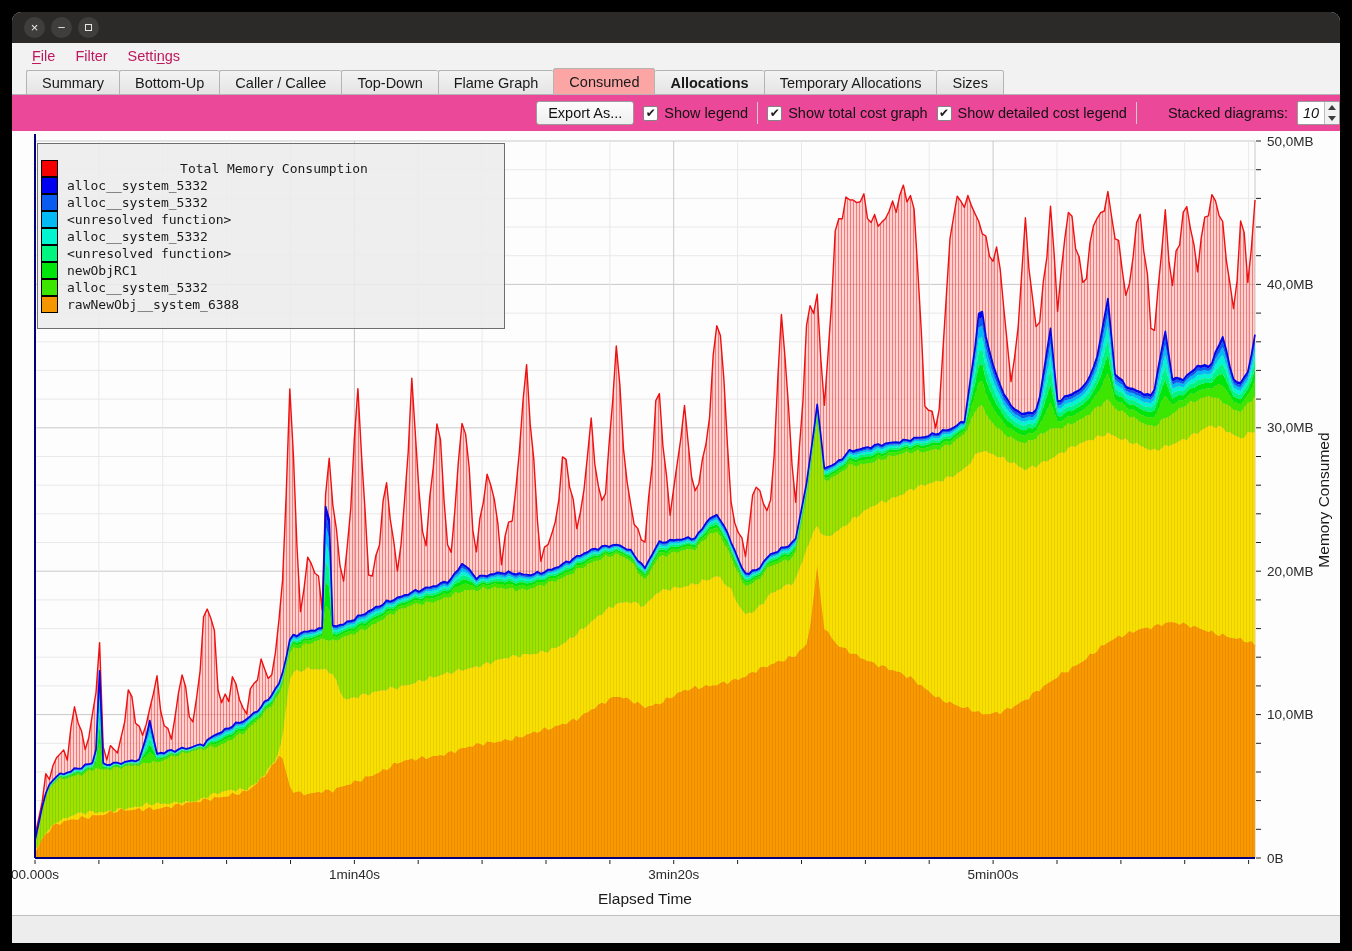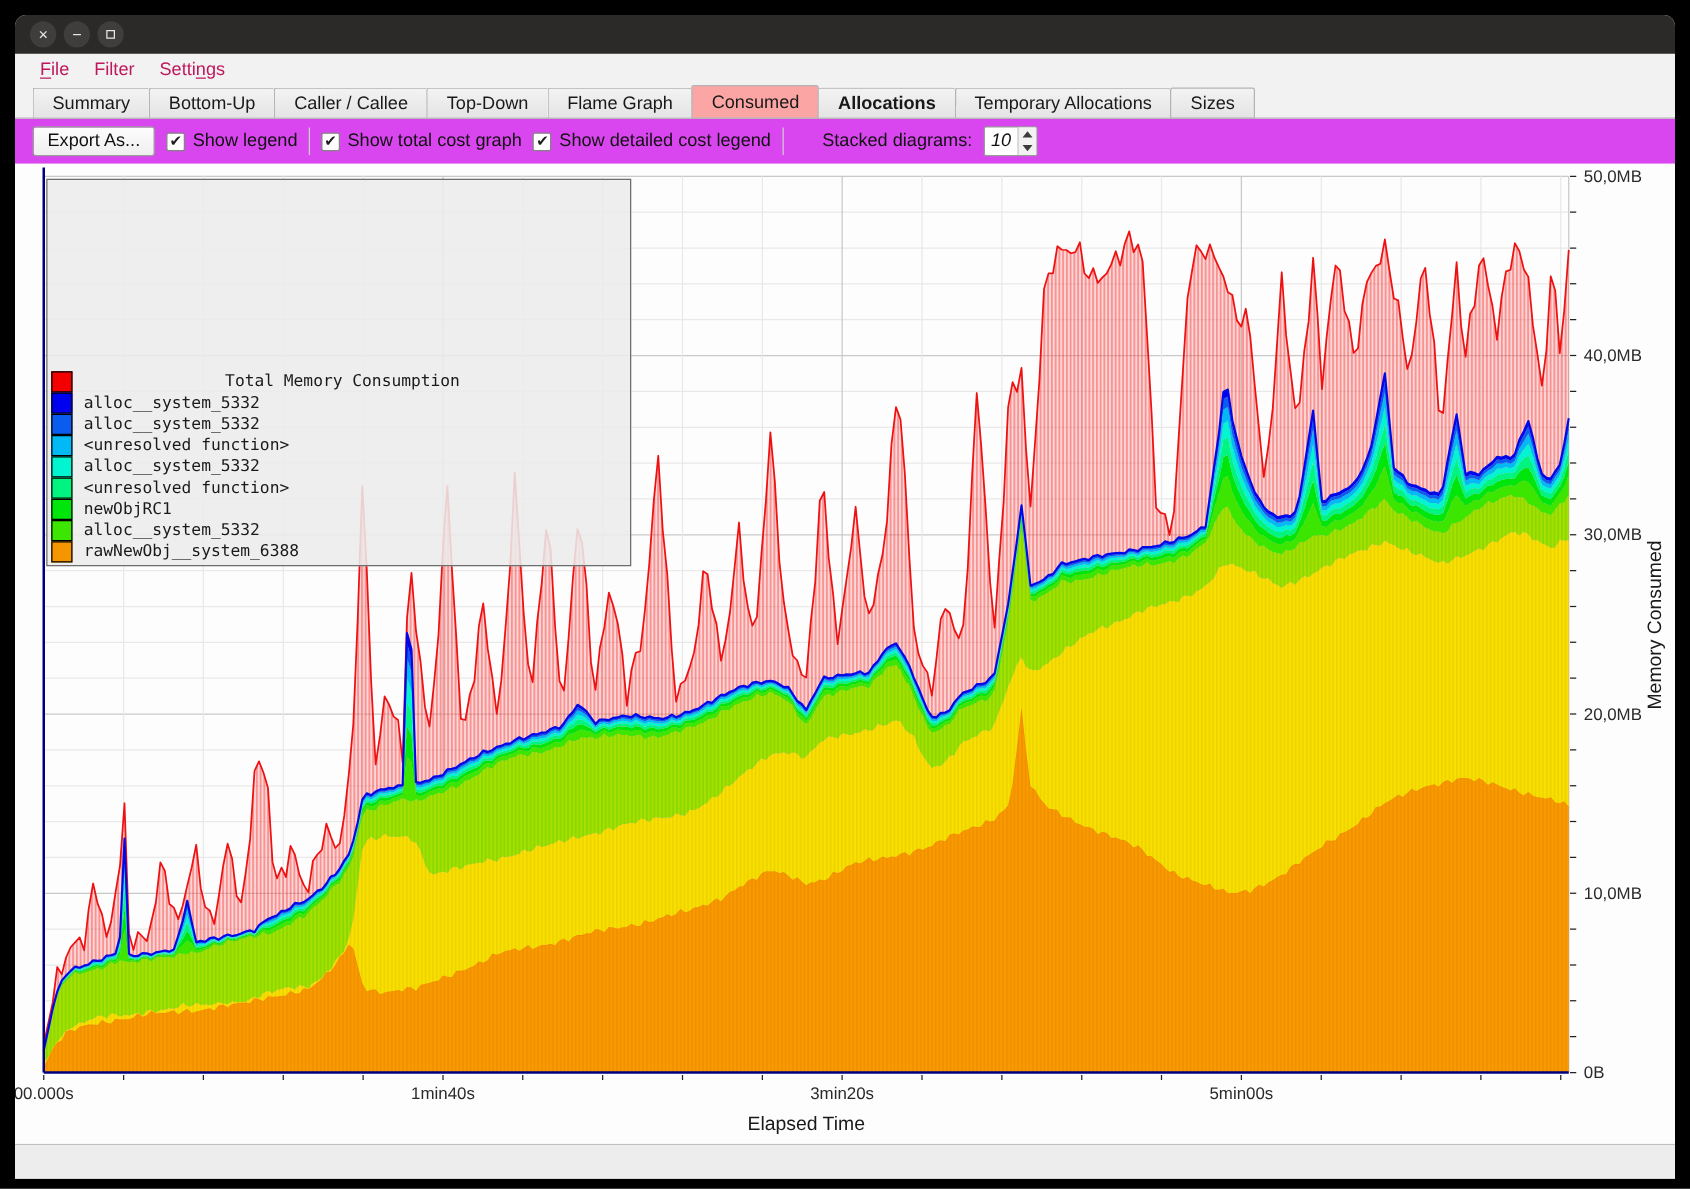--- a/index.html
+++ b/index.html
@@ -21,39 +21,39 @@
   
   .tabbar { height:27px; background:#f2f2f2; display:flex; align-items:flex-end; padding-left:14px; position:relative; }
   .tabbar::after { content:""; position:absolute; left:0; right:0; bottom:0; height:1px; background:#b4b4b4; }
   .tab { position:relative; z-index:1; height:25px; display:flex; align-items:center; padding:0 15px;
          font-size:14.5px; color:#191919; background:linear-gradient(#f3f3f3,#e4e4e4);
          border:1px solid #b4b4b4; border-right:none; border-radius:2px 2px 0 0; }
   .tab:last-child { border-right:1px solid #b4b4b4; }
   .tab.active { background:#fca5a5; height:27px; z-index:3; border-right:1px solid #b4b4b4; }
   .tab.active + .tab { border-left:none;font-weight:bold; }
   
-  .toolbar { height:36px; background:#d946ef; display:flex; align-items:center; padding-left:14px; gap:9px; }
+  .toolbar { height:36px; background:#ec4899; display:flex; align-items:center; padding-left:26px; gap:9px;justify-content:flex-end; }
   .btn { font-size:14.5px; color:#111; padding:3px 11px; background:linear-gradient(#fdfdfd,#efefef);
          border:1px solid #9c9c9c; border-radius:3px; font-family:"Liberation Sans",sans-serif; }
   .cb { display:flex; align-items:center; gap:6px; font-size:14.5px; color:#111; }
   .cb .box { width:15px; height:15px; background:#fff; border:1px solid #848484; border-radius:2px;
              display:flex; align-items:center; justify-content:center; font-size:12px; color:#1c1c1c; line-height:1; }
   .tsep { width:1px; height:22px; background:#cdcdcd; }
   .spinbox { display:flex; border:1px solid #9a9a9a; background:#fff; height:24px; border-radius:2px;font-style:italic; }
   .spinval { width:26px; display:flex; align-items:center; justify-content:center; font-size:14.5px; color:#111; }
   .spinarrows { width:15px; display:flex; flex-direction:column; border-left:1px solid #bdbdbd; }
   .spinarrows div { flex:1; display:flex; align-items:center; justify-content:center; background:#f2f2f2; }
   .tri-up { width:0; height:0; border-left:4px solid transparent; border-right:4px solid transparent; border-bottom:5px solid #3c3c3c; }
   .tri-dn { width:0; height:0; border-left:4px solid transparent; border-right:4px solid transparent; border-top:5px solid #3c3c3c; }
   
   .chartwrap { position:relative; width:1328px; height:784px; background:#fdfdfd; }
-  .legend { position:absolute; left:25px; top:12px; width:468px; height:310px;
+  .legend { position:absolute; left:25px; top:12px; width:468px; height:186px;
             background:rgba(235,235,235,0.87); border:1px solid #6e6e6e;
             font-family:"DejaVu Sans Mono", monospace; font-size:13px; color:#1a1a1a;
-            display:flex; flex-direction:column; justify-content:flex-end; padding:2px 3px; }
+            display:flex; flex-direction:column; justify-content:center; padding:2px 3px; }
   .lrow { display:flex; align-items:center; gap:9px; min-height:17px; }
   .lswatch { width:17px; height:17px; border:1px solid #000; flex:none; }
   .lrow.title .ltext { flex:1; text-align:center; padding-right:20px; }
   .statusstrip { height:28px; background:#ededed; border-top:1px solid #c0c0c0; }
 </style>
 </head>
 <body>
 
 <div>
   <div class="window">

